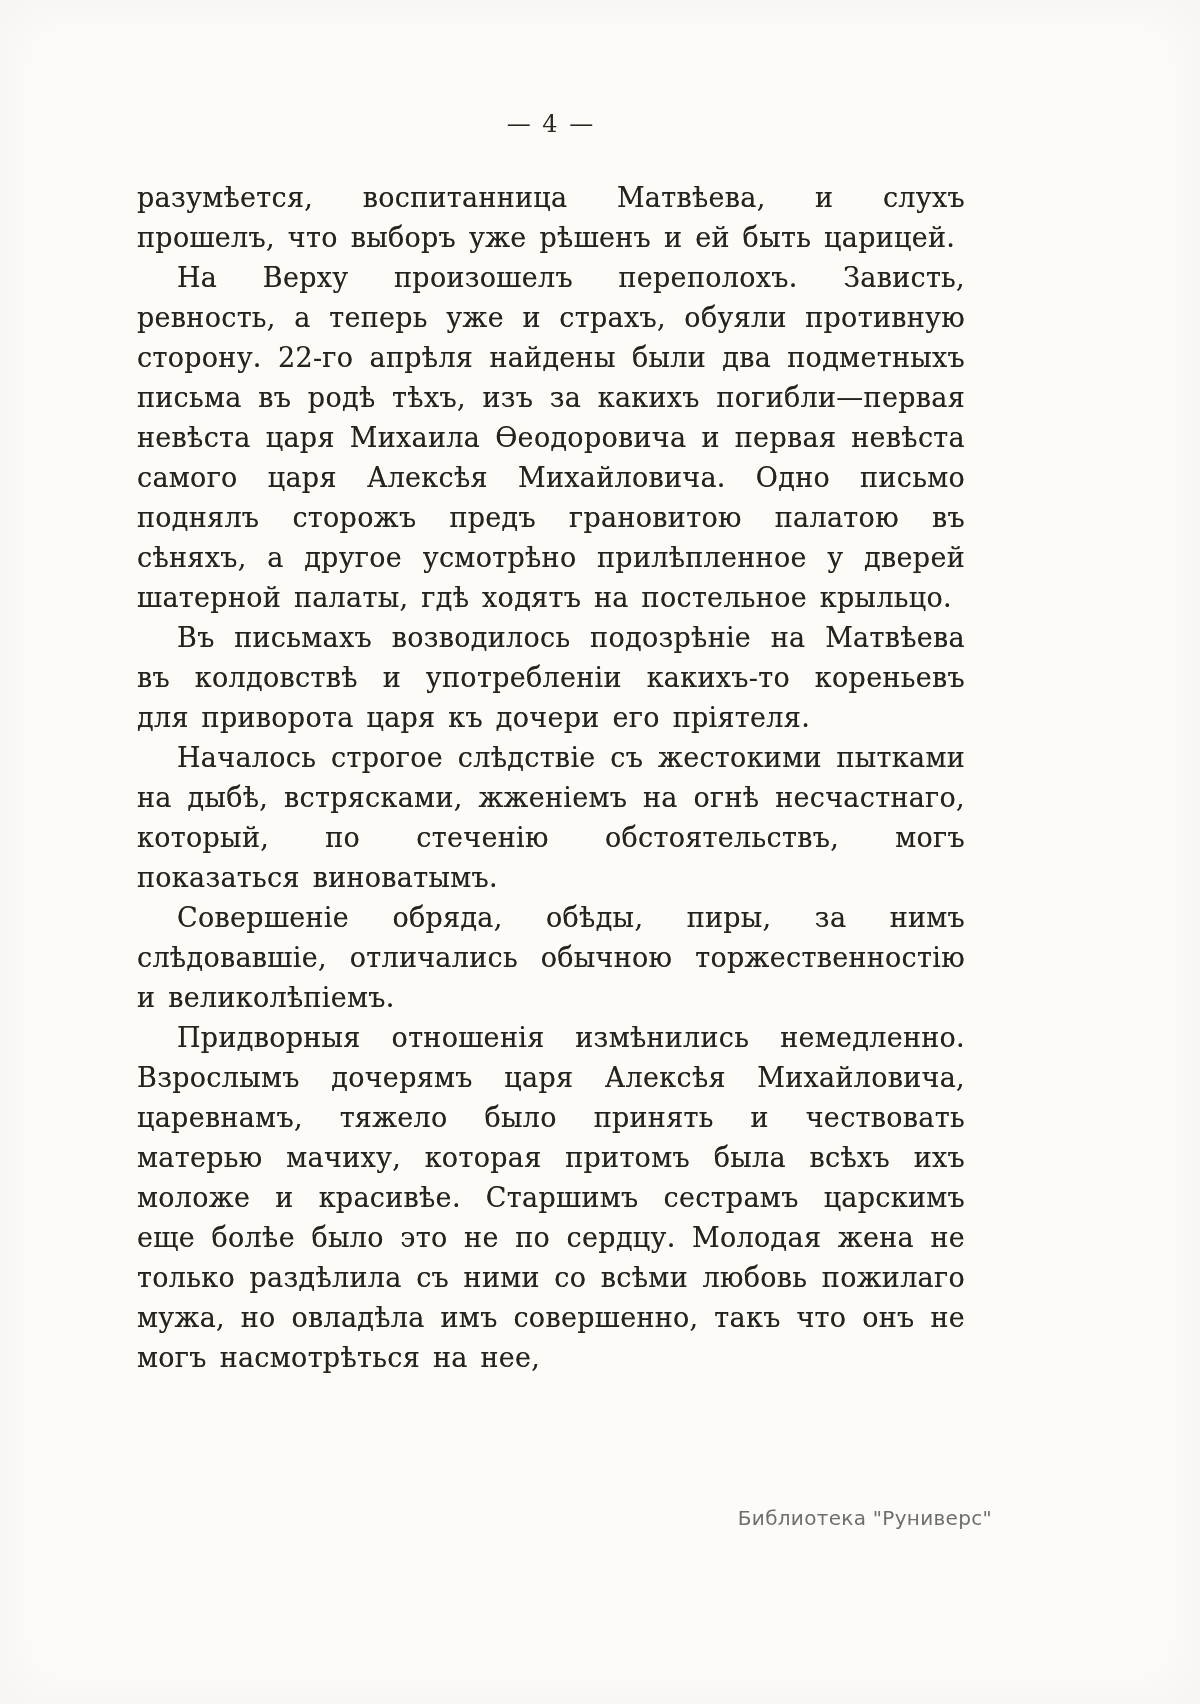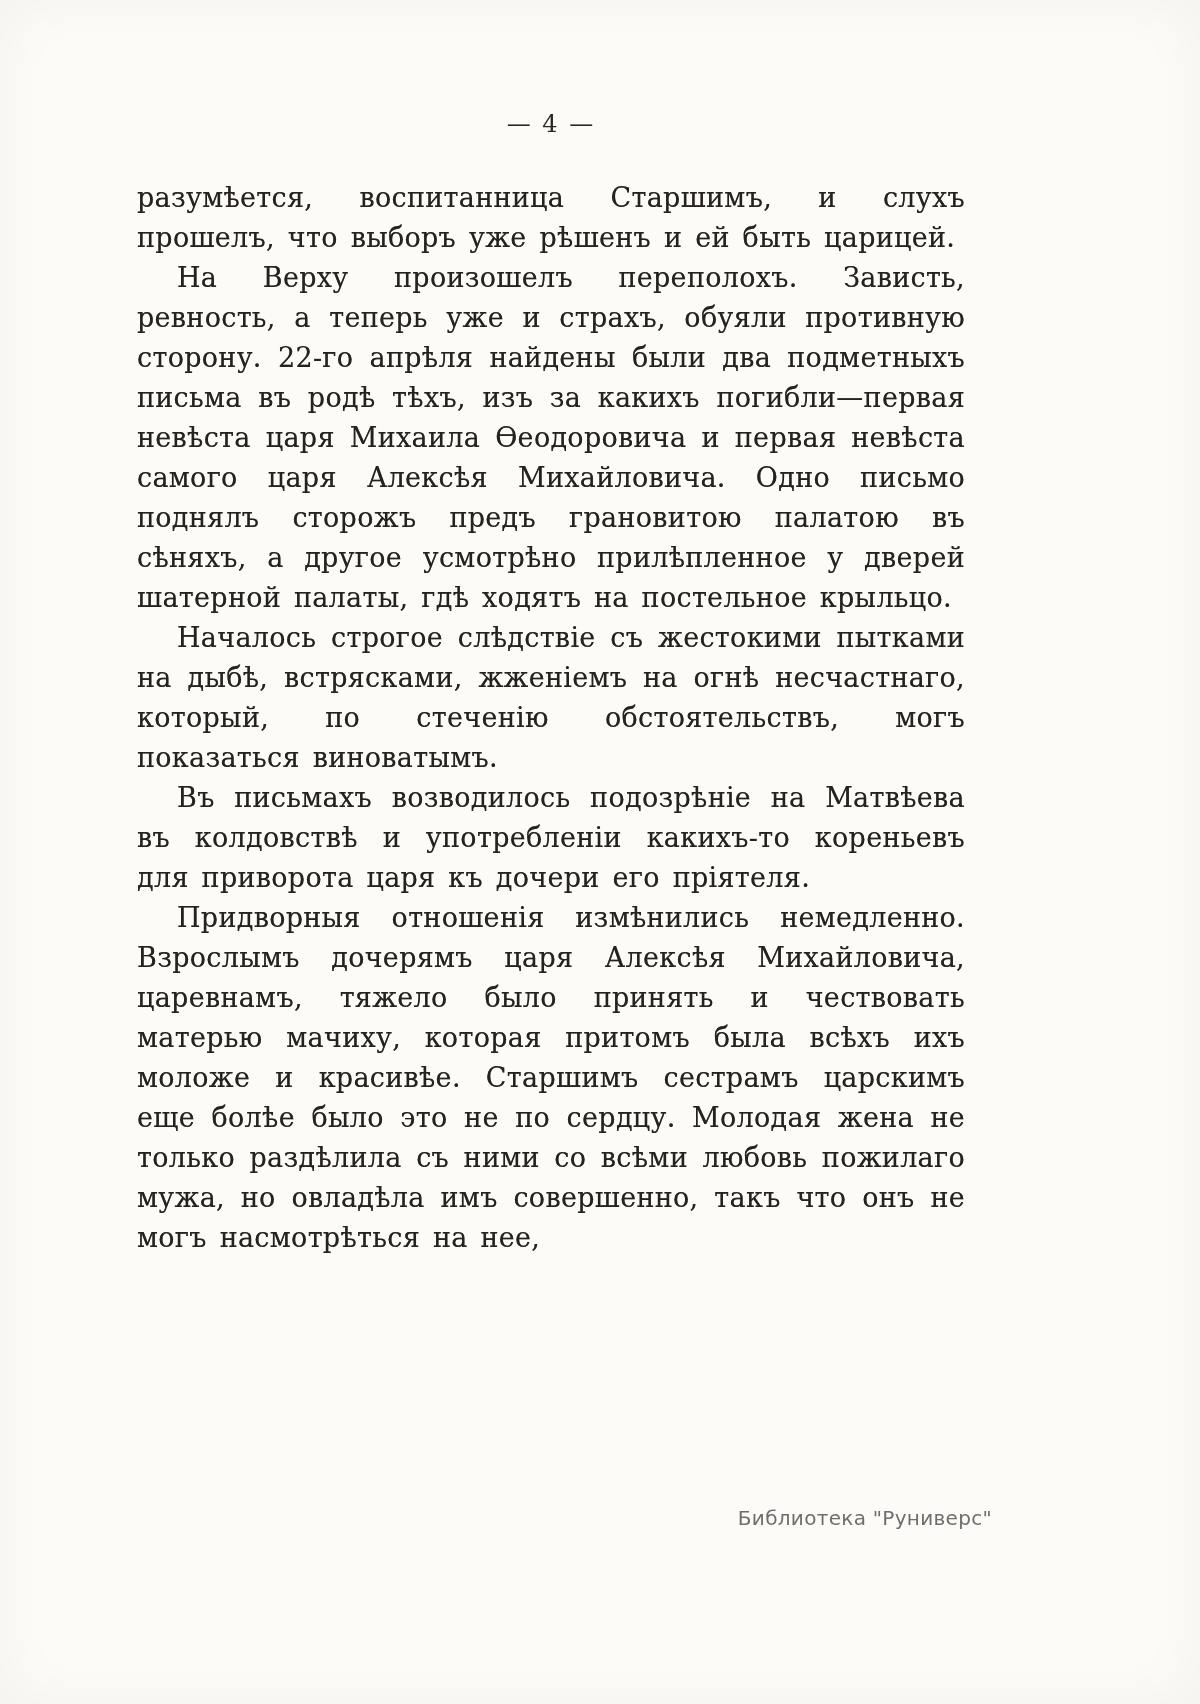--- a/index.html
+++ b/index.html
@@ -58,22 +58,23 @@
   }
 </style>
 </head>
 <body>
 
 <div class="page">
 
   <div class="page-number">— 4 —</div>
 
   <div class="text-block">
-    <p class="para no-indent">разумѣется, воспитанница Старшимъ, и слухъ прошелъ, что выборъ уже рѣшенъ и ей быть царицей.</p>
+    <p class="para no-indent">разумѣется, воспитанница Матвѣева, и слухъ прошелъ, что выборъ уже рѣшенъ и ей быть царицей.</p>
     <p class="para">На Верху произошелъ переполохъ. Зависть, ревность, а теперь уже и страхъ, обуяли противную сторону. 22-го апрѣля найдены были два подметныхъ письма въ родѣ тѣхъ, изъ за какихъ погибли—первая невѣста царя Михаила Ѳеодоровича и первая невѣста самого царя Алексѣя Михайловича. Одно письмо поднялъ сторожъ предъ грановитою палатою въ сѣняхъ, а другое усмотрѣно прилѣпленное у дверей шатерной палаты, гдѣ ходятъ на постельное крыльцо.</p>
+    <p class="para">Въ письмахъ возводилось подозрѣніе на Матвѣева въ колдовствѣ и употребленіи какихъ-то кореньевъ для приворота царя къ дочери его пріятеля.</p>
     <p class="para">Началось строгое слѣдствіе съ жестокими пытками на дыбѣ, встрясками, жженіемъ на огнѣ несчастнаго, который, по стеченію обстоятельствъ, могъ показаться виноватымъ.</p>
-    <p class="para">Въ письмахъ возводилось подозрѣніе на Матвѣева въ колдовствѣ и употребленіи какихъ-то кореньевъ для приворота царя къ дочери его пріятеля.</p>
+    <p class="para">Совершеніе обряда, обѣды, пиры, за нимъ слѣдовавшіе, отличались обычною торжественностію и великолѣпіемъ.</p>
     <p class="para">Придворныя отношенія измѣнились немедленно. Взрослымъ дочерямъ царя Алексѣя Михайловича, царевнамъ, тяжело было принять и чествовать матерью мачиху, которая притомъ была всѣхъ ихъ моложе и красивѣе. Старшимъ сестрамъ царскимъ еще болѣе было это не по сердцу. Молодая жена не только раздѣлила съ ними со всѣми любовь пожилаго мужа, но овладѣла имъ совершенно, такъ что онъ не могъ насмотрѣться на нее,</p>
   </div>
 
   <div class="watermark">Библиотека "Руниверс"</div>
 
 </div>
 
 </body></html>

